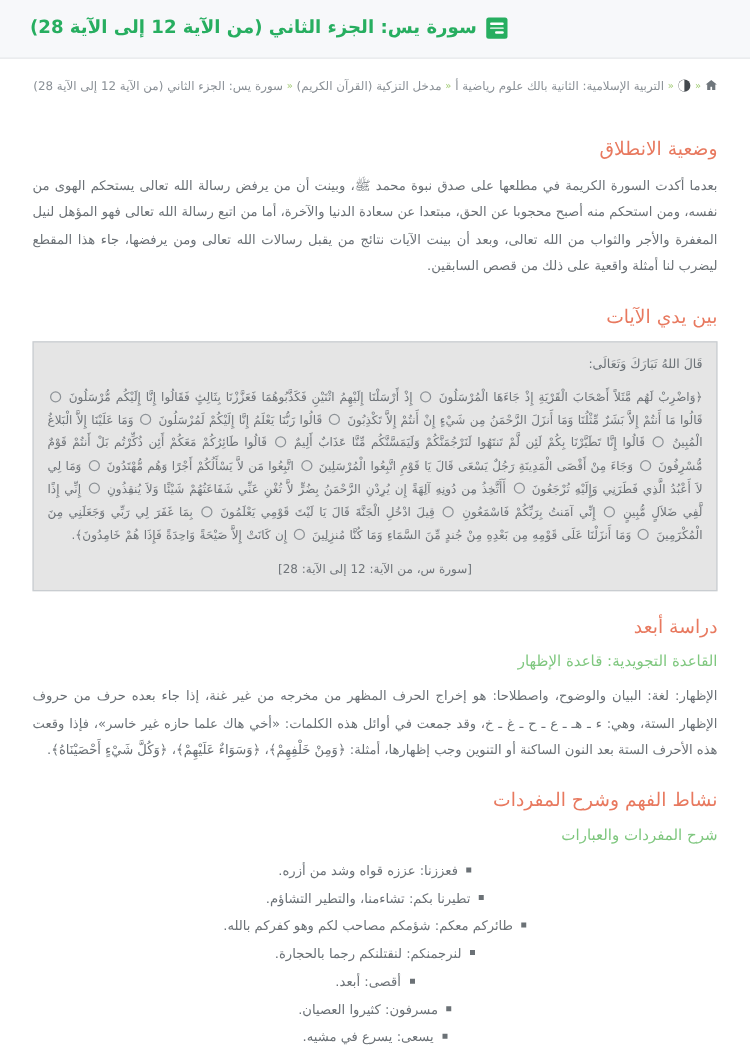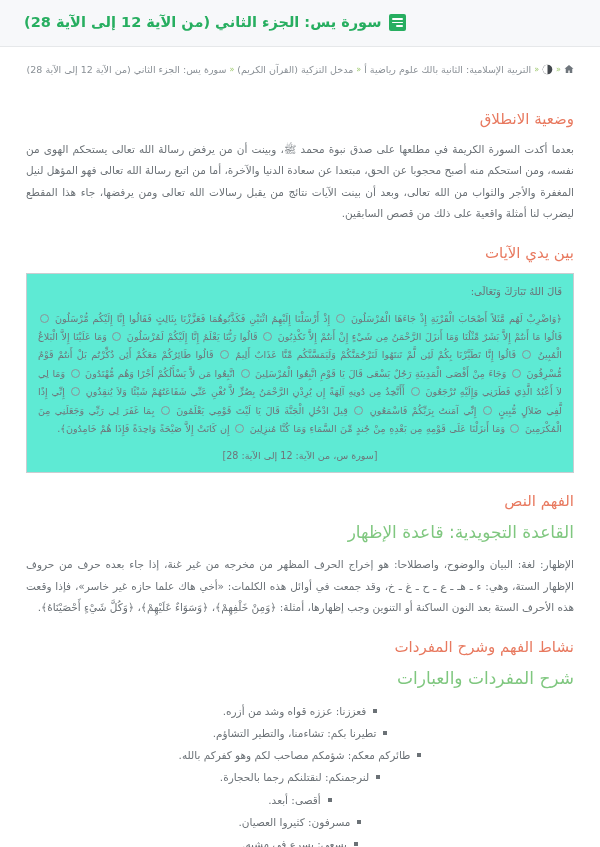--- a/index.html
+++ b/index.html
@@ -115,40 +115,40 @@
 
   h2.section-title {
     color: #e8795f;
     font-size: 15px;
     font-weight: normal;
     margin: 18px 0 9px 0;
     line-height: 1.4;
   }
   h3.sub-title {
     color: #7fc77f;
-    font-size: 17px;
+    font-size: 12px;
     font-weight: normal;
     margin: 3px 0 9px 0;
     line-height: 1.4;
   }
   p.body-text {
     font-size: 10.5px;
     line-height: 2.05;
     color: #6b7176;
     margin: 0 0 6px 0;
     text-align: justify;
     text-justify: inter-word;
   }
 
   
   .verse-box {
     border: 1px solid #c9cdd1;
     padding: 10px 11px 11px 11px;
     margin: 6px 0 4px 0;
-    background: #5eead4;
+    background: #e5e5e5;
   }
   .verse-intro {
     font-size: 10px;
     color: #6b7176;
     margin: 0 0 10px 0;
     line-height: 1.6;
   }
   .verse-text {
     font-size: 9.6px;
     line-height: 1.92;
@@ -236,21 +236,21 @@
     <h2 class="section-title">وضعية الانطلاق</h2>
     <p class="body-text">بعدما أكدت السورة الكريمة في مطلعها على صدق نبوة محمد ﷺ، وبينت أن من يرفض رسالة الله تعالى يستحكم الهوى من نفسه، ومن استحكم منه أصبح محجوبا عن الحق، مبتعدا عن سعادة الدنيا والآخرة، أما من اتبع رسالة الله تعالى فهو المؤهل لنيل المغفرة والأجر والثواب من الله تعالى، وبعد أن بينت الآيات نتائج من يقبل رسالات الله تعالى ومن يرفضها، جاء هذا المقطع ليضرب لنا أمثلة واقعية على ذلك من قصص السابقين.</p>
 
     <h2 class="section-title">بين يدي الآيات</h2>
     <div class="verse-box">
       <p class="verse-intro">قَالَ اللهُ تَبَارَكَ وَتَعَالَى:</p>
       <p class="verse-text"><span>﴿وَاضْرِبْ لَهُم مَّثَلاً أَصْحَابَ الْقَرْيَةِ إِذْ جَاءَهَا الْمُرْسَلُونَ </span><span class="ayah-mark"></span> <span>إِذْ أَرْسَلْنَا إِلَيْهِمُ اثْنَيْنِ فَكَذَّبُوهُمَا فَعَزَّزْنَا بِثَالِثٍ فَقَالُوا إِنَّا إِلَيْكُم مُّرْسَلُونَ </span><span class="ayah-mark"></span> <span>قَالُوا مَا أَنتُمْ إِلاَّ بَشَرٌ مِّثْلُنَا وَمَا أَنزَلَ الرَّحْمَنُ مِن شَيْءٍ إِنْ أَنتُمْ إِلاَّ تَكْذِبُونَ </span><span class="ayah-mark"></span> <span>قَالُوا رَبُّنَا يَعْلَمُ إِنَّا إِلَيْكُمْ لَمُرْسَلُونَ </span><span class="ayah-mark"></span> <span>وَمَا عَلَيْنَا إِلاَّ الْبَلاغُ الْمُبِينُ </span><span class="ayah-mark"></span> <span>قَالُوا إِنَّا تَطَيَّرْنَا بِكُمْ لَئِن لَّمْ تَنتَهُوا لَنَرْجُمَنَّكُمْ وَلَيَمَسَّنَّكُم مِّنَّا عَذَابٌ أَلِيمٌ </span><span class="ayah-mark"></span> <span>قَالُوا طَائِرُكُمْ مَعَكُمْ أَئِن ذُكِّرْتُم بَلْ أَنتُمْ قَوْمٌ مُّسْرِفُونَ </span><span class="ayah-mark"></span> <span>وَجَاءَ مِنْ أَقْصَى الْمَدِينَةِ رَجُلٌ يَسْعَى قَالَ يَا قَوْمِ اتَّبِعُوا الْمُرْسَلِينَ </span><span class="ayah-mark"></span> <span>اتَّبِعُوا مَن لاَّ يَسْأَلُكُمْ أَجْرًا وَهُم مُّهْتَدُونَ </span><span class="ayah-mark"></span> <span>وَمَا لِي لاَ أَعْبُدُ الَّذِي فَطَرَنِي وَإِلَيْهِ تُرْجَعُونَ </span><span class="ayah-mark"></span> <span>أَأَتَّخِذُ مِن دُونِهِ آلِهَةً إِن يُرِدْنِ الرَّحْمَنُ بِضُرٍّ لاَّ تُغْنِ عَنِّي شَفَاعَتُهُمْ شَيْئًا وَلاَ يُنقِذُونِ </span><span class="ayah-mark"></span> <span>إِنِّي إِذًا لَّفِي ضَلاَلٍ مُّبِينٍ </span><span class="ayah-mark"></span> <span>إِنِّي آمَنتُ بِرَبِّكُمْ فَاسْمَعُونِ </span><span class="ayah-mark"></span> <span>قِيلَ ادْخُلِ الْجَنَّةَ قَالَ يَا لَيْتَ قَوْمِي يَعْلَمُونَ </span><span class="ayah-mark"></span> <span>بِمَا غَفَرَ لِي رَبِّي وَجَعَلَنِي مِنَ الْمُكْرَمِينَ </span><span class="ayah-mark"></span> <span>وَمَا أَنزَلْنَا عَلَى قَوْمِهِ مِن بَعْدِهِ مِنْ جُندٍ مِّنَ السَّمَاءِ وَمَا كُنَّا مُنزِلِينَ </span><span class="ayah-mark"></span> <span>إِن كَانَتْ إِلاَّ صَيْحَةً وَاحِدَةً فَإِذَا هُمْ خَامِدُونَ﴾. </span></p>
       <p class="verse-ref">[سورة س، من الآية: 12 إلى الآية: 28]</p>
     </div>
 
-    <h2 class="section-title">الفهم النص</h2>
+    <h2 class="section-title">دراسة أبعد</h2>
     <h3 class="sub-title">القاعدة التجويدية: قاعدة الإظهار</h3>
     <p class="body-text">الإظهار: لغة: البيان والوضوح، واصطلاحا: هو إخراج الحرف المظهر من مخرجه من غير غنة، إذا جاء بعده حرف من حروف الإظهار الستة، وهي: ء ـ هـ ـ ع ـ ح ـ غ ـ خ، وقد جمعت في أوائل هذه الكلمات: «أخي هاك علما حازه غير خاسر»، فإذا وقعت هذه الأحرف الستة بعد النون الساكنة أو التنوين وجب إظهارها، أمثلة: ﴿وَمِنْ خَلْفِهِمْ﴾، ﴿وَسَوَاءٌ عَلَيْهِمْ﴾، ﴿وَكُلَّ شَيْءٍ أَحْصَيْنَاهُ﴾.</p>
 
     <h2 class="section-title">نشاط الفهم وشرح المفردات</h2>
     <h3 class="sub-title">شرح المفردات والعبارات</h3>
     <ul class="vocab-list">
         <li><span class="bullet-sq"></span><span class="li-text">فعززنا: عززه قواه وشد من أزره.</span></li>
         <li><span class="bullet-sq"></span><span class="li-text">تطيرنا بكم: تشاءمنا، والتطير التشاؤم.</span></li>
         <li><span class="bullet-sq"></span><span class="li-text">طائركم معكم: شؤمكم مصاحب لكم وهو كفركم بالله.</span></li>
         <li><span class="bullet-sq"></span><span class="li-text">لنرجمنكم: لنقتلنكم رجما بالحجارة.</span></li>

